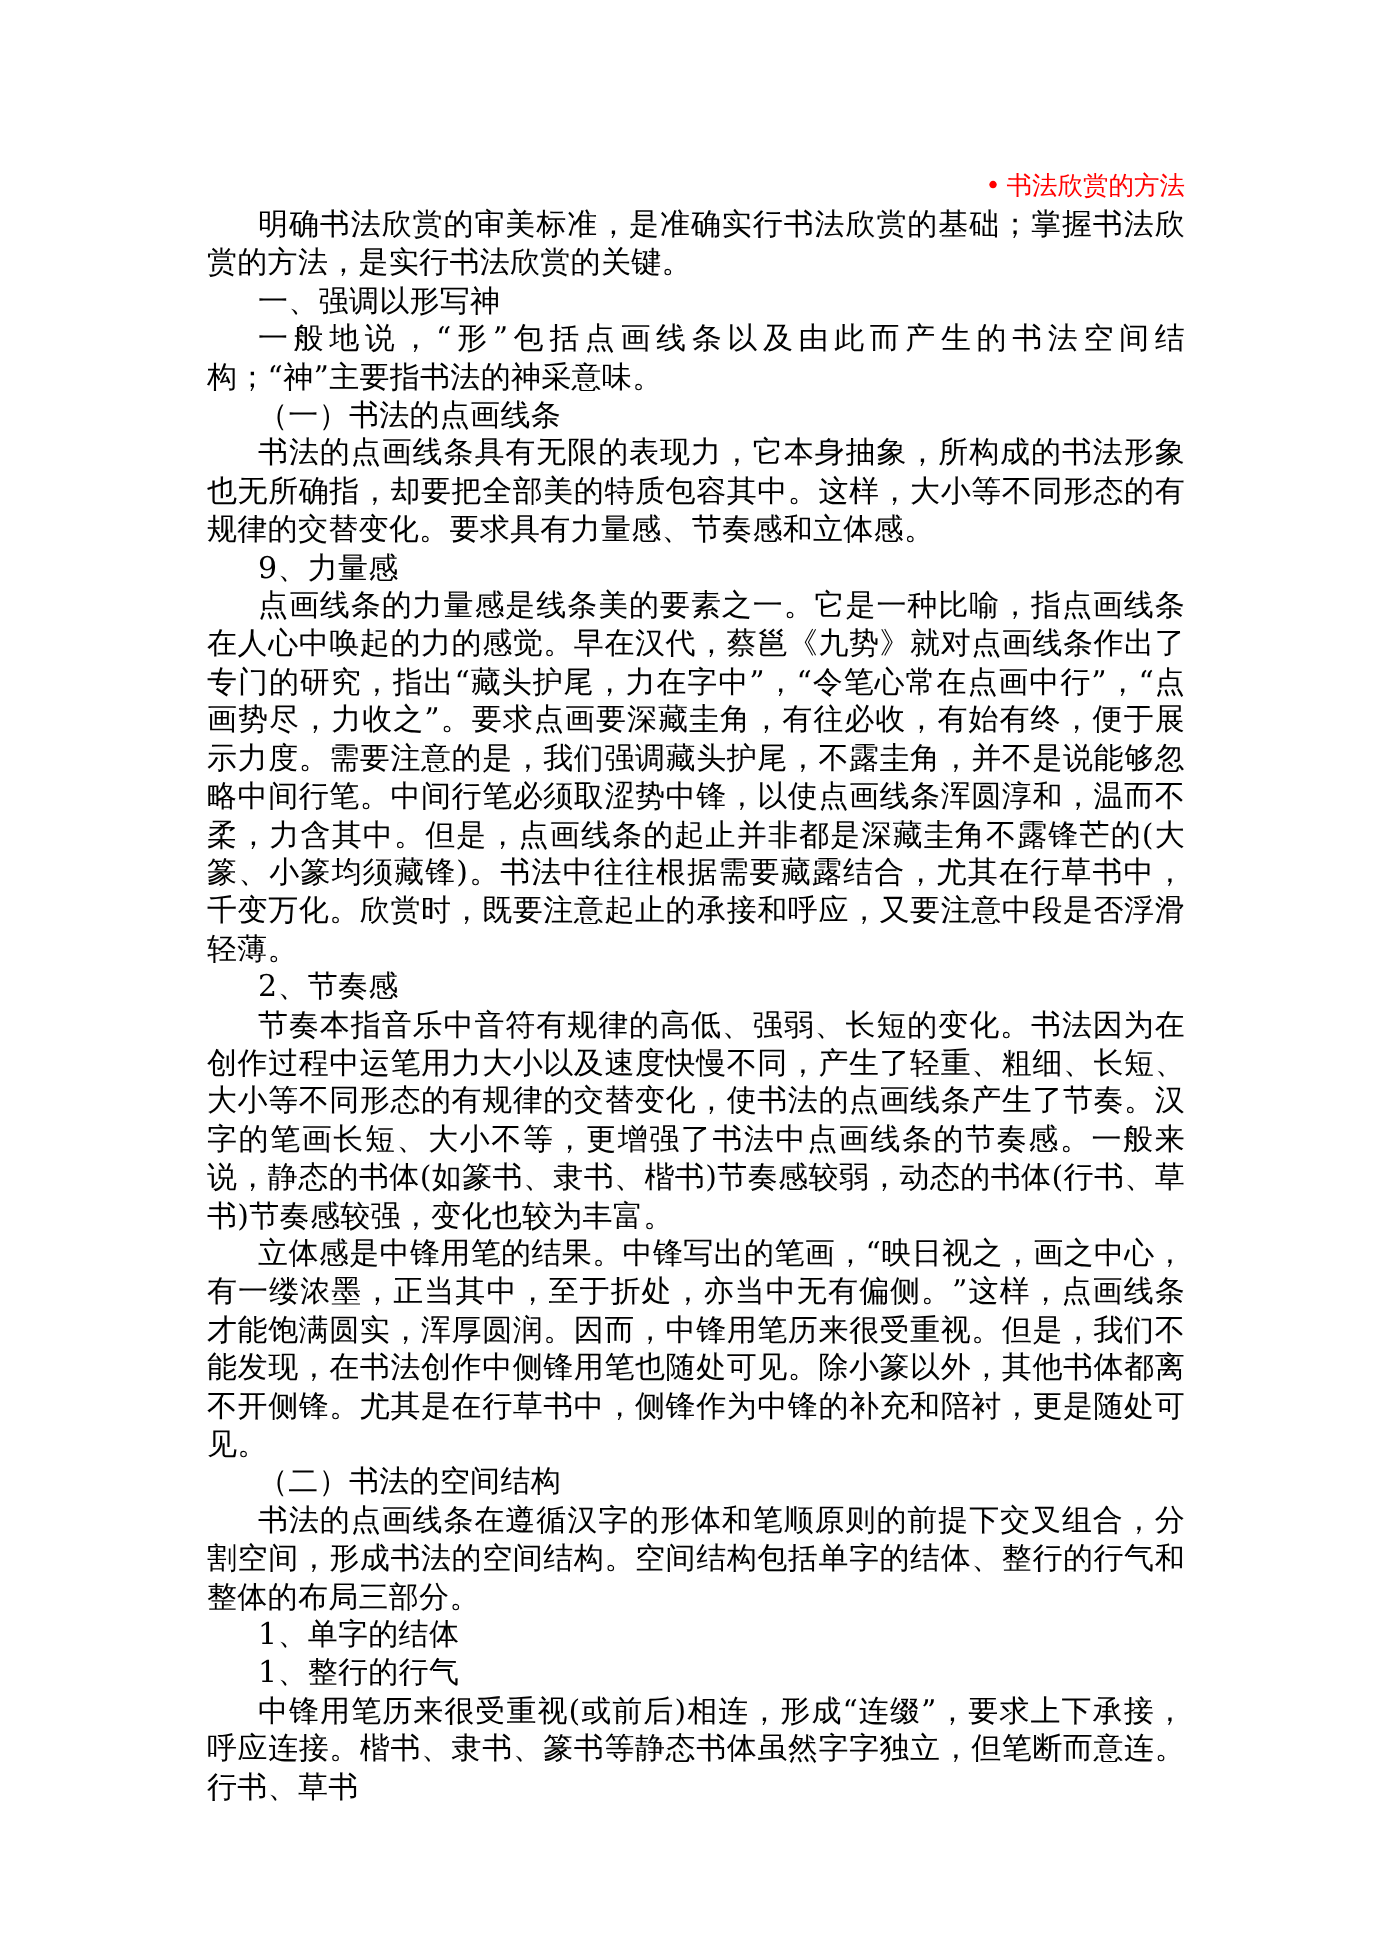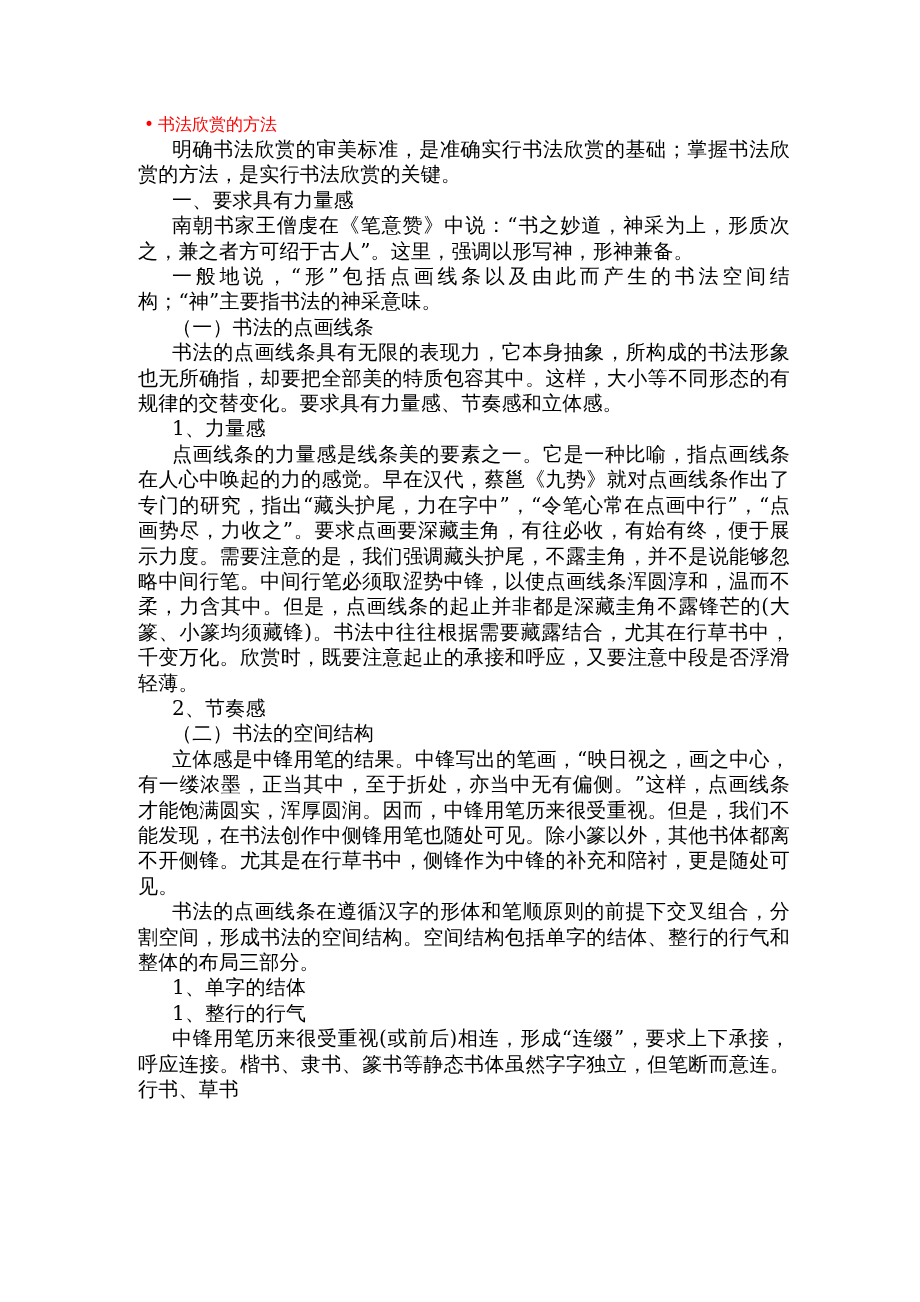--- a/index.html
+++ b/index.html
@@ -22,20 +22,21 @@
       width: 652px;
     }
     .title {
       font-family: "DejaVu Sans", "Liberation Sans", sans-serif;
       font-size: 17px;
       line-height: 24px;
       height: 24px;
       color: #ff0000;
       margin: 0 0 1px 6px;
       white-space: nowrap;
+      text-align: right;
     }
     .title .bullet {
       display: inline-block;
       margin-right: 4px;
     }
     .p {
       font-size: 20px;
       line-height: 25.4px;
       margin: 0;
       text-align: justify;
@@ -48,27 +49,27 @@
   </style>
 </head>
 <body>
 
 <div class="page">
   <div class="title">
     <span class="bullet">•</span><span>书法欣赏的方法</span>
   </div>
 
   <p class="p indent">明确书法欣赏的审美标准，是准确实行书法欣赏的基础；掌握书法欣赏的方法，是实行书法欣赏的关键。</p>
-  <p class="p heading">一、要求具有力量感</p>
-  <p class="p indent">南朝书家王僧虔在《笔意赞》中说：“书之妙道，神采为上，形质次之，兼之者方可绍于古人”。这里，强调以形写神，形神兼备。</p>
+  <p class="p heading">一、强调以形写神</p>
   <p class="p indent">一般地说，“形”包括点画线条以及由此而产生的书法空间结构；“神”主要指书法的神采意味。</p>
   <p class="p heading2">（一）书法的点画线条</p>
   <p class="p indent">书法的点画线条具有无限的表现力，它本身抽象，所构成的书法形象也无所确指，却要把全部美的特质包容其中。这样，大小等不同形态的有规律的交替变化。要求具有力量感、节奏感和立体感。</p>
-  <p class="p heading">1、力量感</p>
+  <p class="p heading">9、力量感</p>
   <p class="p indent">点画线条的力量感是线条美的要素之一。它是一种比喻，指点画线条在人心中唤起的力的感觉。早在汉代，蔡邕《九势》就对点画线条作出了专门的研究，指出“藏头护尾，力在字中”，“令笔心常在点画中行”，“点画势尽，力收之”。要求点画要深藏圭角，有往必收，有始有终，便于展示力度。需要注意的是，我们强调藏头护尾，不露圭角，并不是说能够忽略中间行笔。中间行笔必须取涩势中锋，以使点画线条浑圆淳和，温而不柔，力含其中。但是，点画线条的起止并非都是深藏圭角不露锋芒的(大篆、小篆均须藏锋)。书法中往往根据需要藏露结合，尤其在行草书中，千变万化。欣赏时，既要注意起止的承接和呼应，又要注意中段是否浮滑轻薄。</p>
   <p class="p heading">2、节奏感</p>
+  <p class="p indent">节奏本指音乐中音符有规律的高低、强弱、长短的变化。书法因为在创作过程中运笔用力大小以及速度快慢不同，产生了轻重、粗细、长短、大小等不同形态的有规律的交替变化，使书法的点画线条产生了节奏。汉字的笔画长短、大小不等，更增强了书法中点画线条的节奏感。一般来说，静态的书体(如篆书、隶书、楷书)节奏感较弱，动态的书体(行书、草书)节奏感较强，变化也较为丰富。</p>
+  <p class="p indent">立体感是中锋用笔的结果。中锋写出的笔画，“映日视之，画之中心，有一缕浓墨，正当其中，至于折处，亦当中无有偏侧。”这样，点画线条才能饱满圆实，浑厚圆润。因而，中锋用笔历来很受重视。但是，我们不能发现，在书法创作中侧锋用笔也随处可见。除小篆以外，其他书体都离不开侧锋。尤其是在行草书中，侧锋作为中锋的补充和陪衬，更是随处可见。</p>
   <p class="p heading2">（二）书法的空间结构</p>
-  <p class="p indent">立体感是中锋用笔的结果。中锋写出的笔画，“映日视之，画之中心，有一缕浓墨，正当其中，至于折处，亦当中无有偏侧。”这样，点画线条才能饱满圆实，浑厚圆润。因而，中锋用笔历来很受重视。但是，我们不能发现，在书法创作中侧锋用笔也随处可见。除小篆以外，其他书体都离不开侧锋。尤其是在行草书中，侧锋作为中锋的补充和陪衬，更是随处可见。</p>
   <p class="p indent">书法的点画线条在遵循汉字的形体和笔顺原则的前提下交叉组合，分割空间，形成书法的空间结构。空间结构包括单字的结体、整行的行气和整体的布局三部分。</p>
   <p class="p heading">1、单字的结体</p>
   <p class="p heading">1、整行的行气</p>
   <p class="p indent">中锋用笔历来很受重视(或前后)相连，形成“连缀”，要求上下承接，呼应连接。楷书、隶书、篆书等静态书体虽然字字独立，但笔断而意连。行书、草书</p>
 </div>
 
 </body></html>

